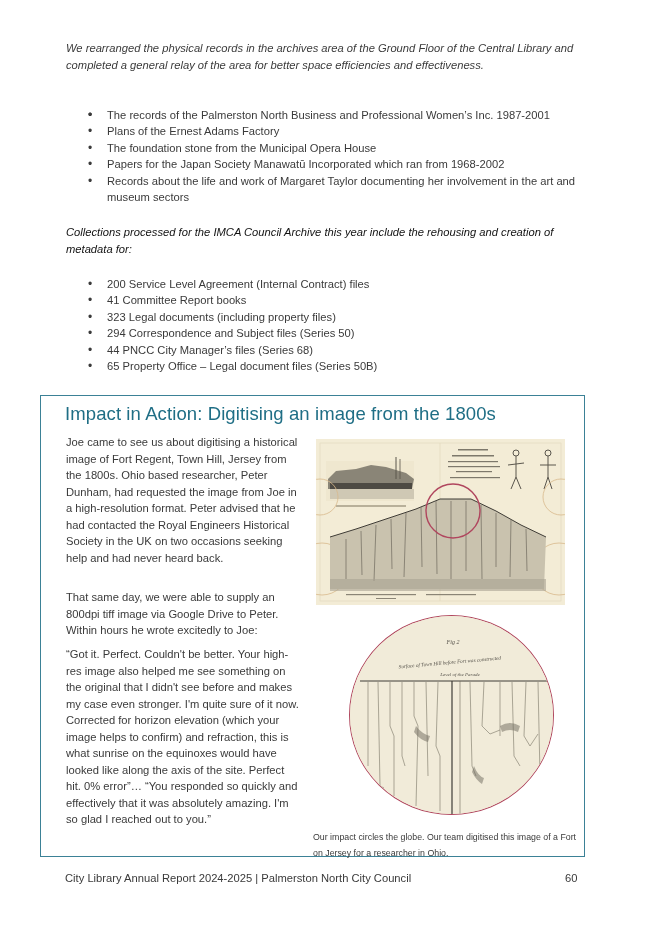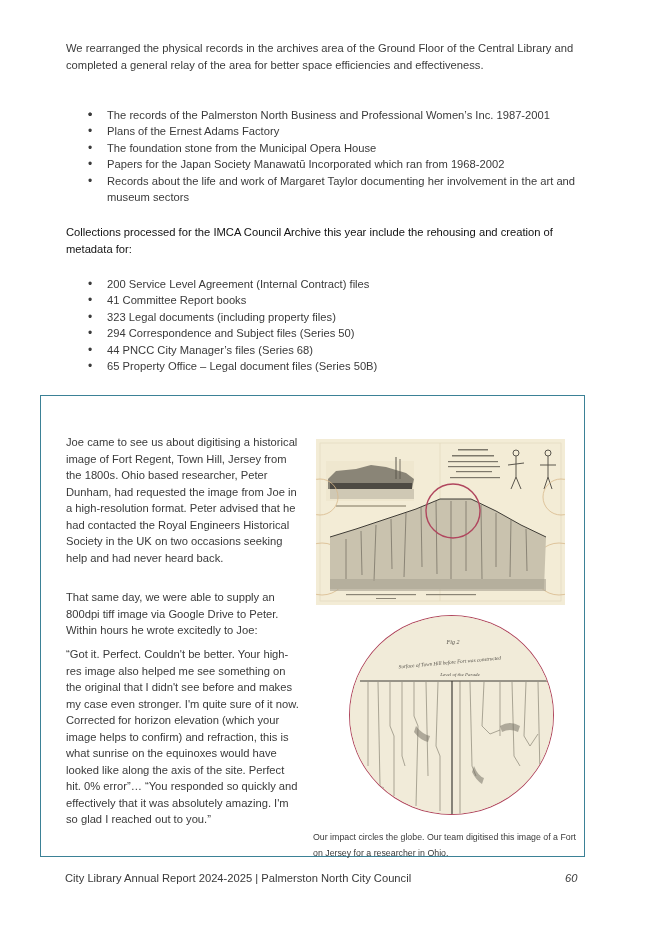--- a/index.html
+++ b/index.html
@@ -1,34 +1,34 @@
 <!DOCTYPE html>
 <html><head>
 <meta charset="utf-8">
 <style>
   html, body { margin: 0; padding: 0; background: #ffffff; }
   body { width: 645px; height: 926px; position: relative; overflow: hidden;
          font-family: "Liberation Sans", sans-serif; color: #333333; }
   .page { position: absolute; left: 0; top: 0; width: 645px; height: 926px; }
-  .para { position: absolute; left: 66px; width: 520px; font-size: 11.2px; line-height: 16.5px; margin: 0; color: #3a3a3a; }
+  .para { position: absolute; left: 66px; width: 520px; font-size: 11.2px; line-height: 16.5px; margin: 0; color: #3a3a3a; font-style: italic; }
   .para.dark { color: #111111; }
   ul.blist { position: absolute; left: 88px; width: 490px; margin: 0; padding: 0; list-style: none; font-size: 11.2px; line-height: 16.4px; color: #3a3a3a; }
   ul.blist li { position: relative; padding-left: 19px; }
   ul.blist li .bullet { position: absolute; left: 0; top: 0; font-size: 12px; }
   .box { position: absolute; left: 40px; top: 395px; width: 545px; height: 462px;
          border: 1.5px solid #3b8196; box-sizing: border-box; }
   .box-title { position: absolute; left: 65px; top: 403px; font-size: 18.5px; color: #1f6e85; margin: 0; font-weight: normal; letter-spacing: 0.1px; }
   .col-text { position: absolute; left: 66px; width: 235px; font-size: 11.2px; line-height: 16.5px; margin: 0; color: #3a3a3a; }
   .quote { }
   .img-top { position: absolute; left: 316px; top: 439px; width: 249px; height: 166px; background: #f3ecd6; overflow: hidden; }
   .img-circle { position: absolute; left: 349px; top: 615px; width: 205px; height: 200px; border-radius: 50%;
                 border: 1.5px solid #b0465e; box-sizing: border-box; background: #f1ebd9; overflow: hidden; }
   .caption { position: absolute; left: 313px; top: 829px; width: 268px; font-size: 8.8px; line-height: 16px; color: #3a3a3a; margin: 0; }
   .footer-left { position: absolute; left: 65px; top: 872px; font-size: 11.2px; color: #3a3a3a; }
-  .footer-right { position: absolute; left: 565px; top: 872px; font-size: 11.2px; color: #3a3a3a; font-style: italic; }
+  .footer-right { position: absolute; left: 565px; top: 872px; font-size: 11.2px; color: #3a3a3a; }
   svg { display: block; }
 </style>
 </head>
 <body>
 
 <div class="page">
 
   <p class="para" style="top:40px;">We rearranged the physical records in the archives area of the Ground Floor of the Central Library and completed a general relay of the area for better space efficiencies and effectiveness.</p>
 
   <ul class="blist" style="top:107px;">
@@ -45,20 +45,21 @@
   <ul class="blist" style="top:276px;">
     <li><span class="bullet">•</span><span>200 Service Level Agreement (Internal Contract) files</span></li>
     <li><span class="bullet">•</span><span>41 Committee Report books</span></li>
     <li><span class="bullet">•</span><span>323 Legal documents (including property files)</span></li>
     <li><span class="bullet">•</span><span>294 Correspondence and Subject files (Series 50)</span></li>
     <li><span class="bullet">•</span><span>44 PNCC City Manager’s files (Series 68)</span></li>
     <li><span class="bullet">•</span><span>65 Property Office – Legal document files (Series 50B)</span></li>
   </ul>
 
   <div class="box"></div>
+  <h2 class="box-title">Impact in Action: Digitising an image from the 1800s</h2>
 
   <p class="col-text" style="top:434px;">Joe came to see us about digitising a historical image of Fort Regent, Town Hill, Jersey from the 1800s. Ohio based researcher, Peter Dunham, had requested the image from Joe in a high-resolution format. Peter advised that he had contacted the Royal Engineers Historical Society in the UK on two occasions seeking help and had never heard back.</p>
   <p class="col-text" style="top:589px;">That same day, we were able to supply an 800dpi tiff image via Google Drive to Peter. Within hours he wrote excitedly to Joe:</p>
   <p class="col-text quote" style="top:646px;">“Got it. Perfect. Couldn't be better. Your high-res image also helped me see something on the original that I didn't see before and makes my case even stronger. I'm quite sure of it now. Corrected for horizon elevation (which your image helps to confirm) and refraction, this is what sunrise on the equinoxes would have looked like along the axis of the site. Perfect hit. 0% error”… “You responded so quickly and effectively that it was absolutely amazing. I'm so glad I reached out to you.”</p>
 
   <div class="img-top" title="Historical engraving of Fort Regent, Town Hill, Jersey">
     <svg width="249" height="166" viewBox="0 0 249 166">
       <rect x="0" y="0" width="249" height="166" fill="#f3ecd6"></rect>
       <rect x="4" y="4" width="241" height="158" fill="none" stroke="#e2d8bd" stroke-width="0.6"></rect>
       <line x1="124" y1="4" x2="124" y2="162" stroke="#e0d6ba" stroke-width="0.6"></line>

